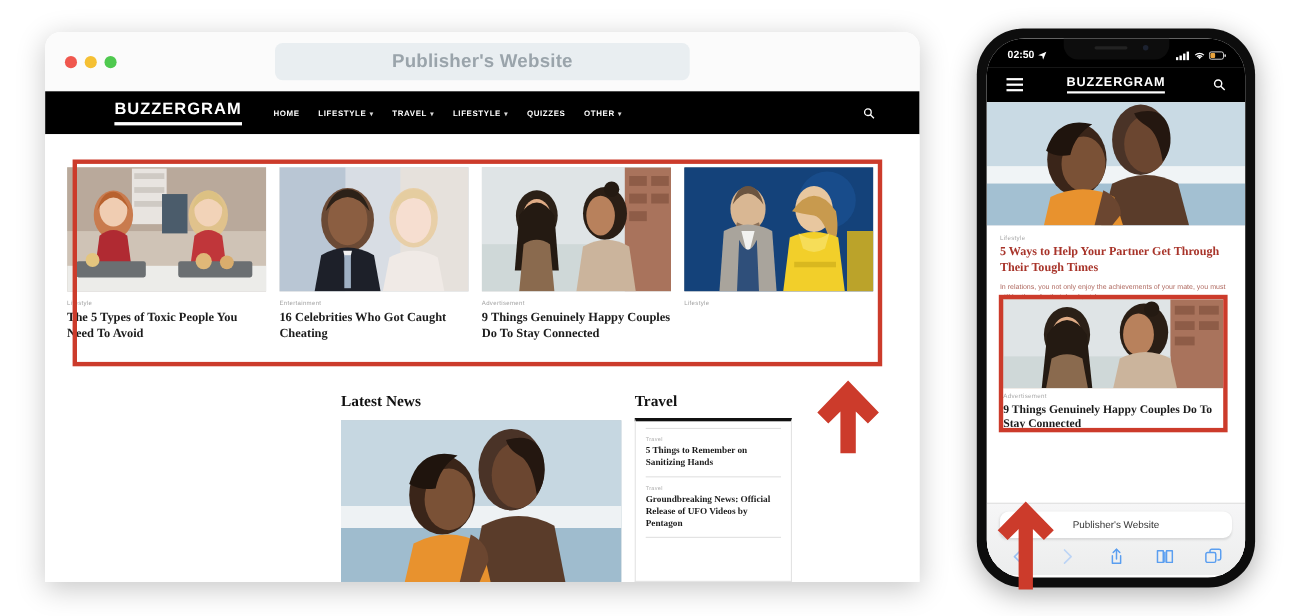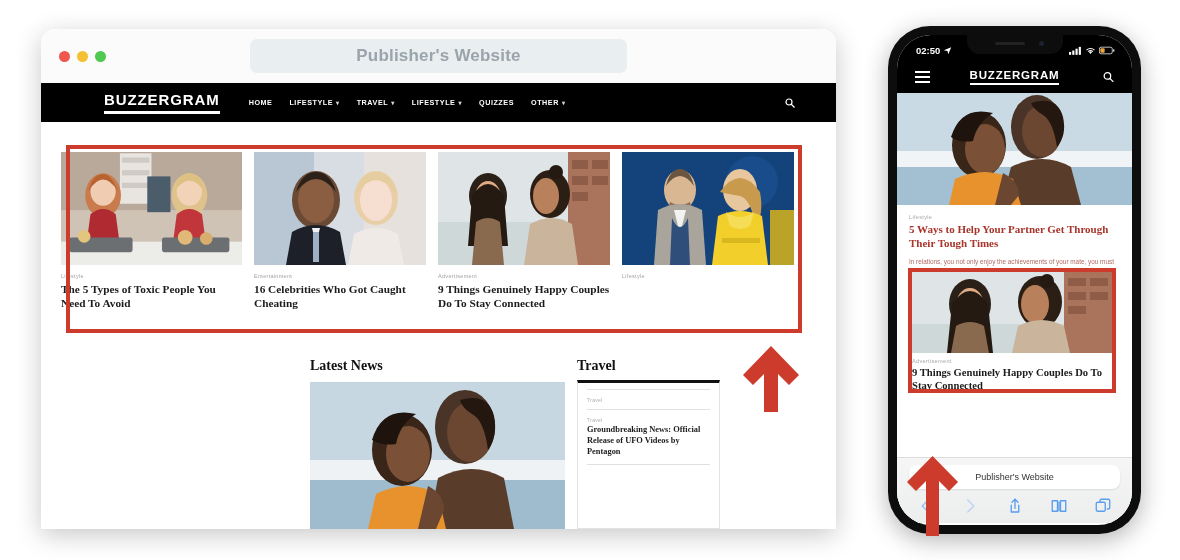--- a/index.html
+++ b/index.html
@@ -419,20 +419,21 @@
         </svg>
       </div>
 
       <div class="sec-travel">
         <div class="sec-h">Travel</div>
       </div>
       <div class="travel-panel">
         <div class="tv-sep"></div>
         <div class="tv-item">
           <div class="tv-cat">Travel</div>
+          <div class="tv-title">5 Things to Remember on Sanitizing Hands</div>
         </div>
         <div class="tv-sep"></div>
         <div class="tv-item">
           <div class="tv-cat">Travel</div>
           <div class="tv-title">Groundbreaking News: Official Release of UFO Videos by Pentagon</div>
         </div>
         <div class="tv-sep"></div>
         <div class="tv-item">
           
         </div>

